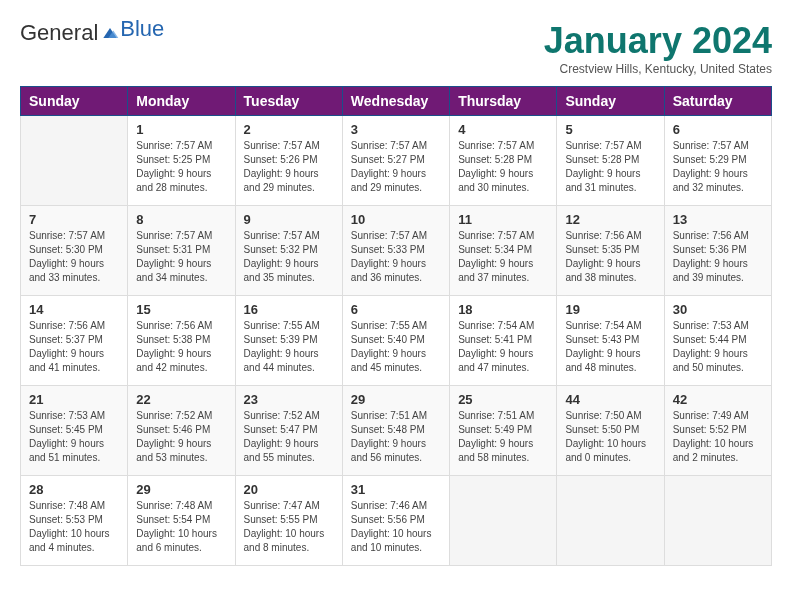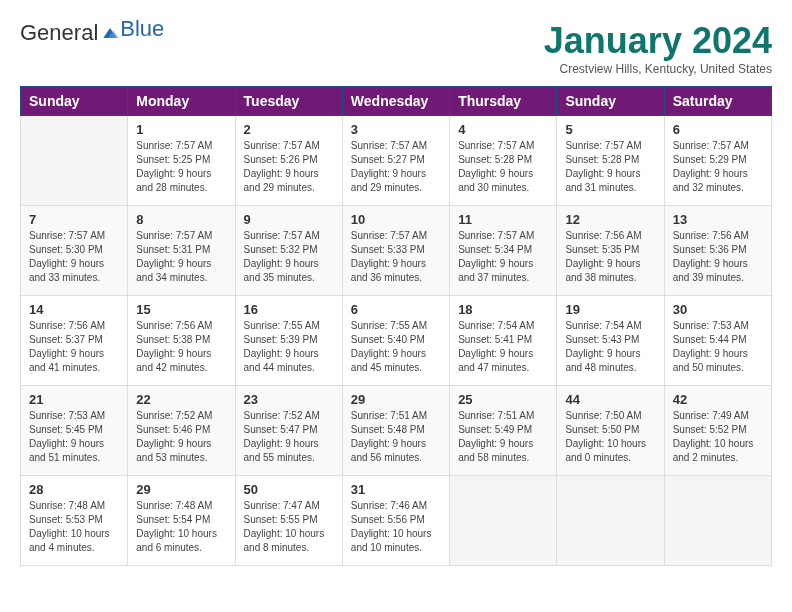--- a/index.html
+++ b/index.html
@@ -242,21 +242,21 @@
       <tr>
         <td>
           <span class="day-number">28</span>
           <div class="day-info">Sunrise: 7:48 AM<br>Sunset: 5:53 PM<br>Daylight: 10 hours and 4 minutes.</div>
         </td>
         <td>
           <span class="day-number">29</span>
           <div class="day-info">Sunrise: 7:48 AM<br>Sunset: 5:54 PM<br>Daylight: 10 hours and 6 minutes.</div>
         </td>
         <td>
-          <span class="day-number">50</span>
+          <span class="day-number">20</span>
           <div class="day-info">Sunrise: 7:47 AM<br>Sunset: 5:55 PM<br>Daylight: 10 hours and 8 minutes.</div>
         </td>
         <td>
           <span class="day-number">31</span>
           <div class="day-info">Sunrise: 7:46 AM<br>Sunset: 5:56 PM<br>Daylight: 10 hours and 10 minutes.</div>
         </td>
         <td class="empty-cell"></td>
         <td class="empty-cell"></td>
         <td class="empty-cell"></td>
       </tr>

